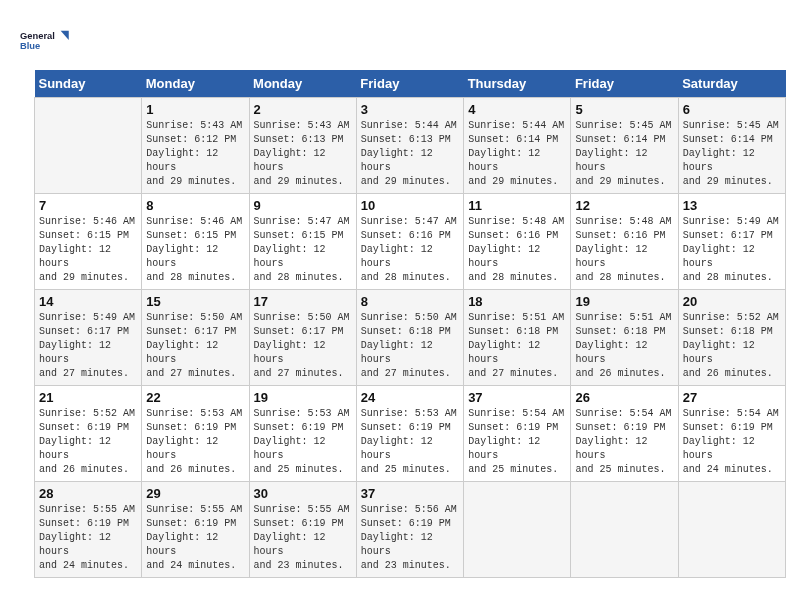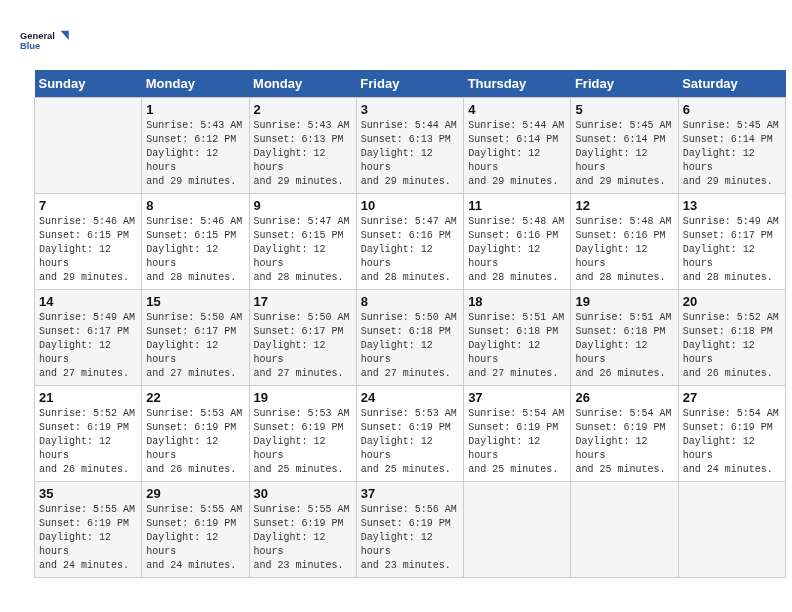--- a/index.html
+++ b/index.html
@@ -220,21 +220,21 @@
           <span class="day-num">26</span>
           <div class="day-info">Sunrise: 5:54 AM<br>Sunset: 6:19 PM<br>Daylight: 12 hours<br>and 25 minutes.</div>
         </td>
         <td>
           <span class="day-num">27</span>
           <div class="day-info">Sunrise: 5:54 AM<br>Sunset: 6:19 PM<br>Daylight: 12 hours<br>and 24 minutes.</div>
         </td>
       </tr>
       <tr>
         <td>
-          <span class="day-num">35</span>
+          <span class="day-num">28</span>
           <div class="day-info">Sunrise: 5:55 AM<br>Sunset: 6:19 PM<br>Daylight: 12 hours<br>and 24 minutes.</div>
         </td>
         <td>
           <span class="day-num">29</span>
           <div class="day-info">Sunrise: 5:55 AM<br>Sunset: 6:19 PM<br>Daylight: 12 hours<br>and 24 minutes.</div>
         </td>
         <td>
           <span class="day-num">30</span>
           <div class="day-info">Sunrise: 5:55 AM<br>Sunset: 6:19 PM<br>Daylight: 12 hours<br>and 23 minutes.</div>
         </td>

